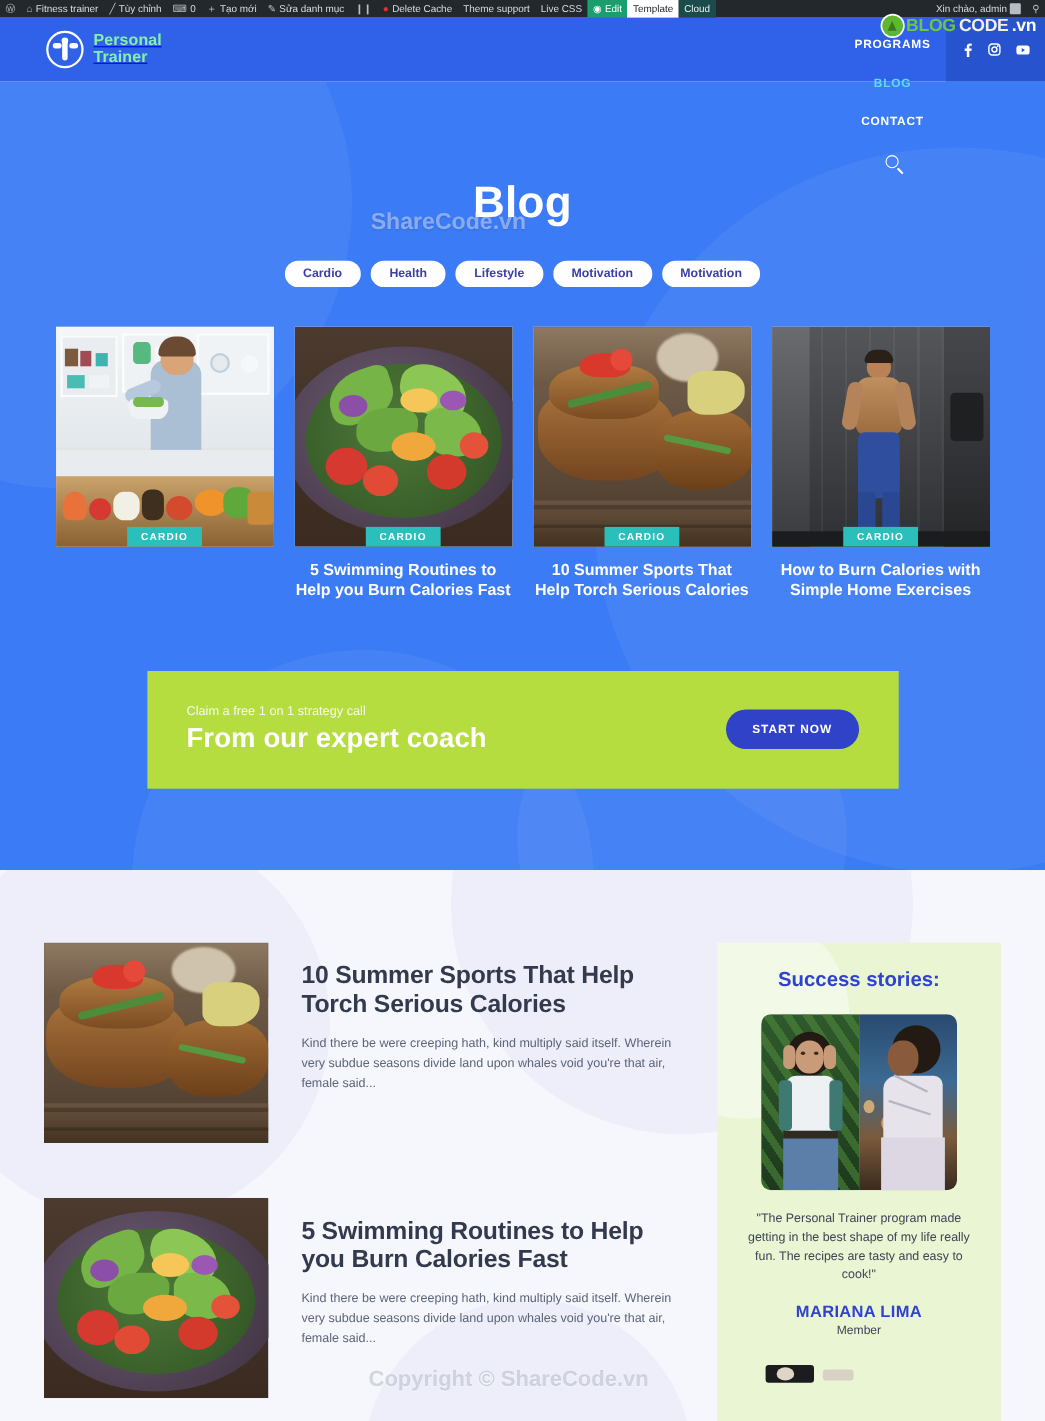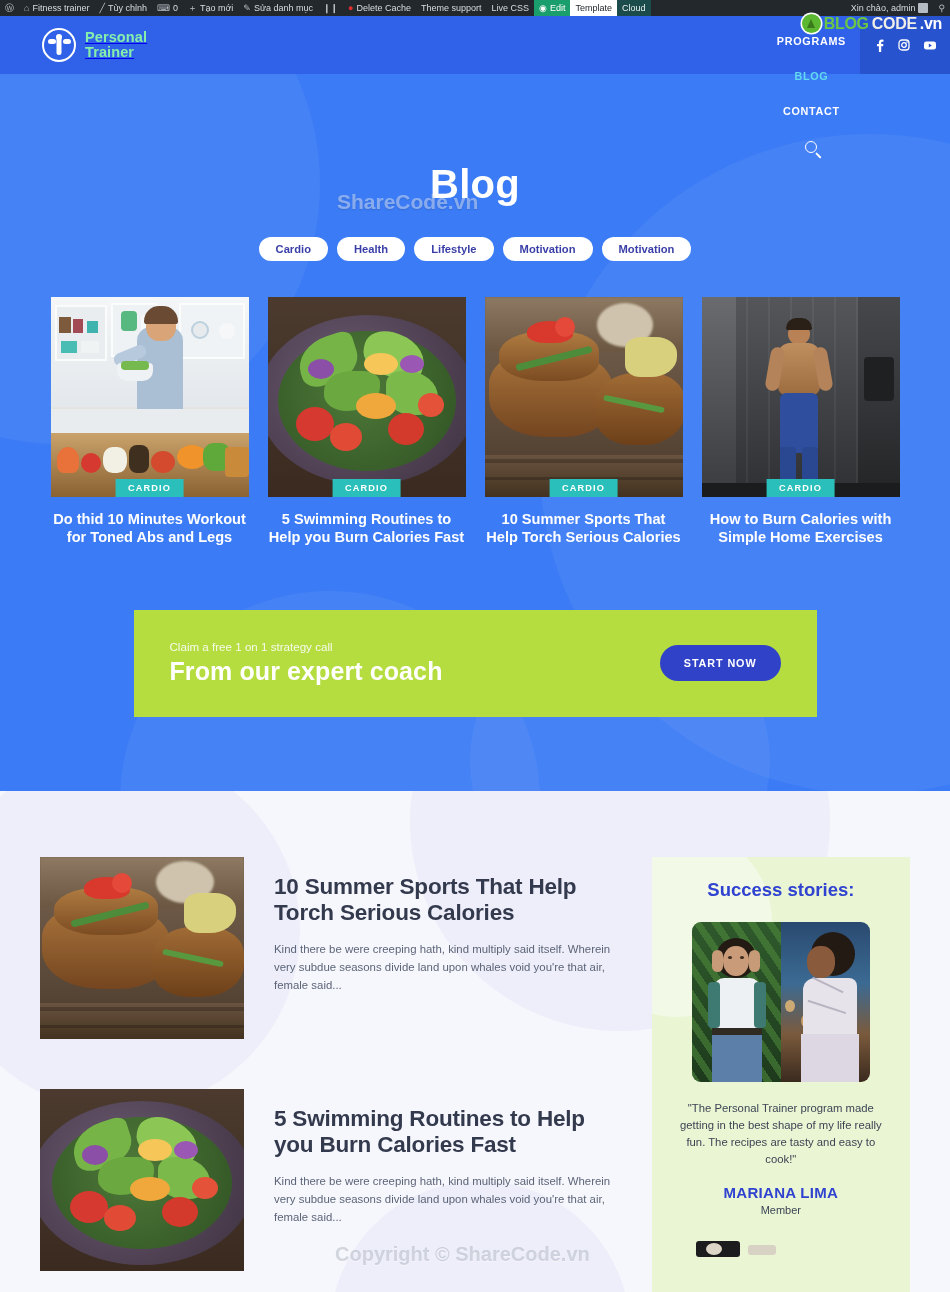--- a/index.html
+++ b/index.html
@@ -440,21 +440,20 @@
             <i style="left:30px;top:156px;width:20px;height:20px;background:#d6392f;border-radius:50%"></i>
             <i style="left:52px;top:150px;width:24px;height:26px;background:#f2efe4;border-radius:40%"></i>
             <i style="left:78px;top:148px;width:20px;height:28px;background:#3f2f1f;border-radius:8px"></i>
             <i style="left:100px;top:154px;width:24px;height:22px;background:#d34a2e;border-radius:50%"></i>
             <i style="left:126px;top:148px;width:30px;height:24px;background:#f0932b;border-radius:50%"></i>
             <i style="left:152px;top:146px;width:28px;height:28px;background:#5fa83a;border-radius:40%"></i>
             <i style="left:174px;top:150px;width:24px;height:30px;background:#c98b3a;border-radius:4px"></i>
           </div>
           <span class="badge">CARDIO</span>
         </div>
-        <h3 class="card-title">Do thid 10 Minutes Workout for Toned Abs and Legs</h3>
       </article>
 
       <article class="card">
         <div class="card-thumb">
           <div class="ph" style="background:linear-gradient(#4b3a2d,#3a2a20)">
             <i style="left:-10px;top:18px;width:218px;height:170px;background:radial-gradient(circle at 40% 40%,#6b5a72,#3b2f3c);border-radius:50%"></i>
             <i style="left:10px;top:34px;width:178px;height:140px;background:radial-gradient(circle at 45% 40%,#4f7a3a,#2f5122);border-radius:50%"></i>
             <i style="left:30px;top:40px;width:60px;height:46px;background:#76b447;border-radius:60% 20% 50% 30%;transform:rotate(-18deg)"></i>
             <i style="left:95px;top:36px;width:62px;height:44px;background:#8cc756;border-radius:40% 60% 30% 50%;transform:rotate(14deg)"></i>
             <i style="left:56px;top:74px;width:56px;height:40px;background:#6ba83f;border-radius:50% 30% 60% 40%"></i>

